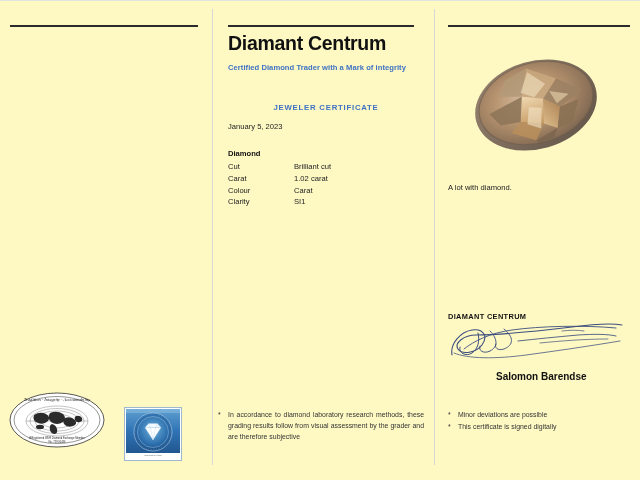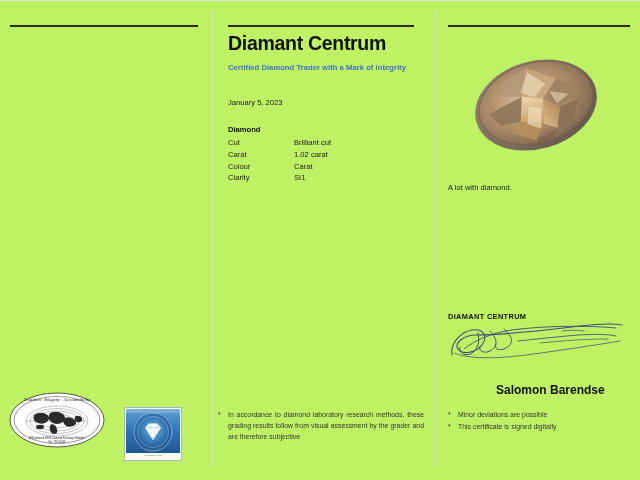--- a/index.html
+++ b/index.html
@@ -13,21 +13,21 @@
     overflow: hidden;
     font-family: "Liberation Sans", sans-serif;
     color: #1a1a1a;
     position: relative;
   }
   .page {
     position: absolute;
     left: 0; top: 0;
     width: 640px;
     height: 480px;
-    background: #bef264;
+    background: #fef9c3;
     border-top: 1px solid #e2e2e2;
     box-sizing: border-box;
   }
 
   
   .rule {
     position: absolute;
     height: 2px;
     background: #2b2b2b;
     top: 24px;
@@ -73,21 +73,21 @@
     font-size: 7.8px;
     font-weight: bold;
     color: #3f72c4;
     letter-spacing: 0.75px;
     text-align: center;
     margin-top: 31px;
   }
   .cert-date {
     font-size: 7.6px;
     color: #222222;
-    margin-top: 26px;
+    margin-top: 10px;
   }
   .spec-title {
     font-size: 7.6px;
     font-weight: bold;
     color: #111111;
     margin-top: 18px;
   }
   .spec-table {
     margin-top: 4px;
     border-collapse: collapse;
@@ -149,24 +149,24 @@
     position: relative;
     height: 46px;
     margin-top: -2px;
   }
   .sig-graphic svg {
     position: absolute;
     left: -4px;
     top: 0;
   }
   .sig-name {
-    font-size: 12px;
+    font-size: 10px;
     font-weight: bold;
     color: #111111;
-    margin-top: 18px;
+    margin-top: 6px;
     padding-left: 48px;
   }
 
   
   .notes-main {
     position: absolute;
     left: 218px;
     top: 408px;
     width: 206px;
   }
@@ -233,20 +233,21 @@
 
   <div class="vdivider vdiv-1"></div>
   <div class="vdivider vdiv-2"></div>
 
   <div class="col-main">
 
     <h1 class="brand-title">Diamant Centrum</h1>
 
     <div class="brand-tagline">Certified Diamond Trader with a Mark of integrity</div>
 
+    <div class="cert-kicker">JEWELER CERTIFICATE</div>
 
     <div class="cert-date">January 5, 2023</div>
 
     <div class="spec-title">Diamond</div>
 
     <table class="spec-table">
       <tbody>
         <tr>
           <td class="spec-label">Cut</td>
           <td class="spec-value">Brilliant cut</td>

